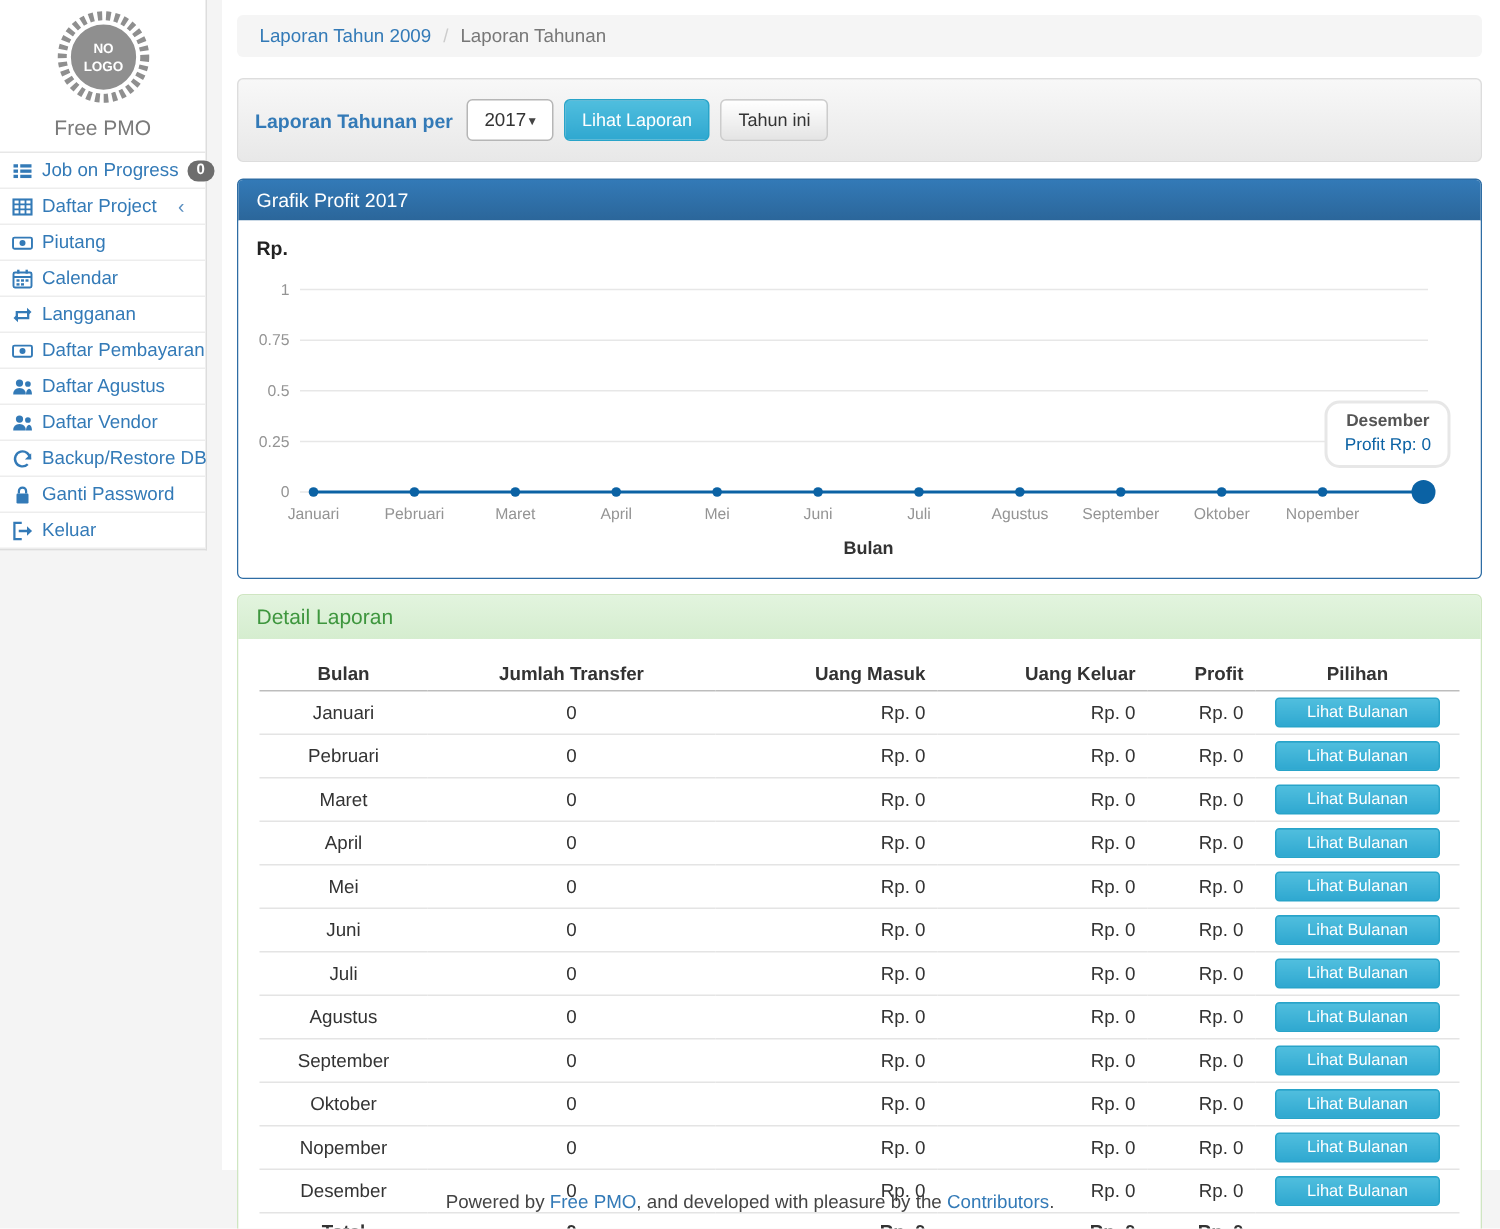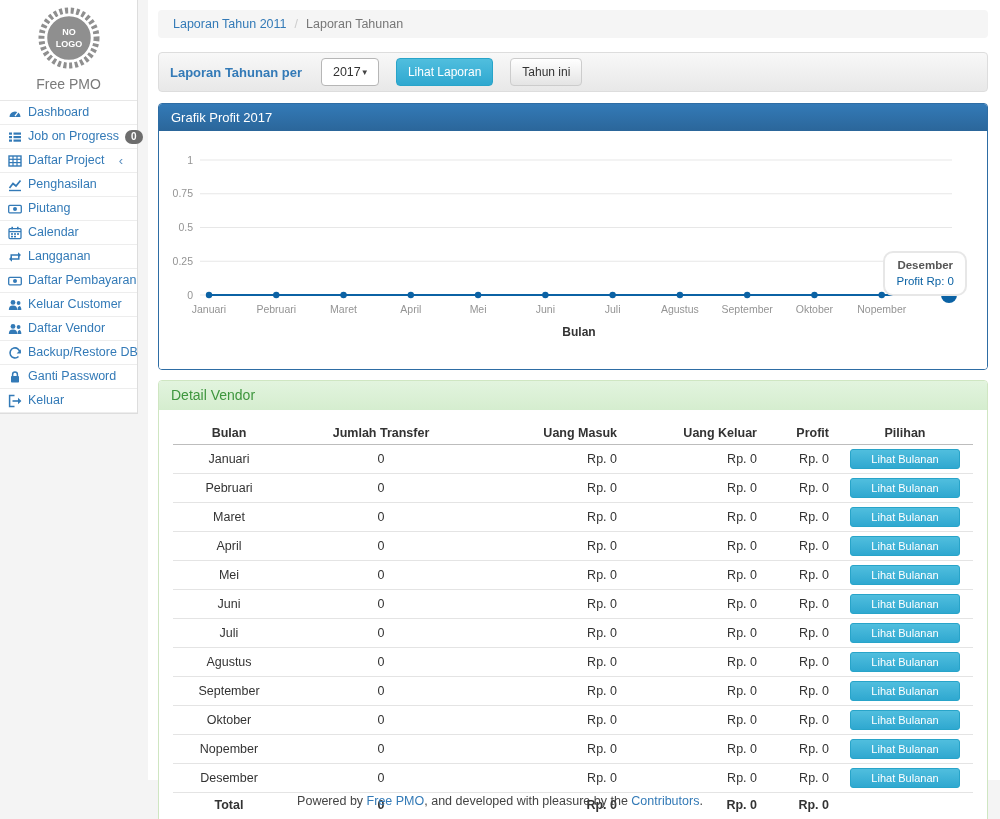--- a/index.html
+++ b/index.html
@@ -18,21 +18,21 @@
   .menu .chev{margin-left:auto;margin-right:7px;color:#5b8fc0;font-size:13px;line-height:12px}
 
   
   .main{position:absolute;left:148px;top:0;width:852px;height:780px;background:#fff;padding:0 12px 0 10px}
 
   .breadcrumb{margin-top:10px;height:28px;background:#f5f5f5;border-radius:4px;display:flex;align-items:center;padding:0 15px;font-size:12.5px}
   .breadcrumb a{color:#337ab7}
   .crumb-sep{color:#ccc;margin:0 8px}
   .crumb-current{color:#777}
 
-  .filter-panel{margin-top:14px;height:40px;border:1px solid #ddd;border-radius:4px;background:linear-gradient(#f8f8f8,#e8e8e8);display:flex;align-items:center;padding:0 11px;gap:17px}
+  .filter-panel{margin-top:14px;height:56px;border:1px solid #ddd;border-radius:4px;background:linear-gradient(#f8f8f8,#e8e8e8);display:flex;align-items:center;padding:0 11px;gap:7px}
   .filter-label{color:#337ab7;font-weight:bold;font-size:13px;margin-right:2px}
   .select-box{background:#fff;border:1px solid #b6b6b6;border-radius:4px;height:28px;width:58px;display:flex;align-items:center;justify-content:space-between;padding:0 11px;font-size:12.5px;color:#333;cursor:pointer}
   .caret{font-size:8px;color:#444}
   .btn{height:28px;border-radius:4px;font-size:12px;display:inline-flex;align-items:center;padding:13px 11px;cursor:pointer}
   .btn-info{background:linear-gradient(#50bede,#2fa8d0);border:1px solid #28a4c9;color:#fff}
   .btn-default{background:linear-gradient(#fff,#e4e4e4);border:1px solid #ccc;color:#333}
 
   
   .chart-panel{margin-top:11px;border:1px solid #2e6da4;border-radius:4px}
   .chart-panel .heading{background:linear-gradient(#337ab7,#2b669a);color:#fff;font-size:13px;height:27px;padding:6px 12px;border-radius:3px 3px 0 0}
@@ -75,29 +75,20 @@
       <circle cx="31" cy="31" r="23" fill="#8f8f8f" stroke="#fff" stroke-width="2.5"></circle>
       <text x="31" y="28" text-anchor="middle" font-size="9" font-weight="bold" fill="#fff" font-family="Liberation Sans, sans-serif">NO</text>
       <text x="31" y="40" text-anchor="middle" font-size="9" font-weight="bold" fill="#fff" font-family="Liberation Sans, sans-serif">LOGO</text>
     </svg>
     <div class="brand">Free PMO</div>
   </div>
   <ul class="menu" id="sidebar-menu">
       <li>
         <span class="icn">
           <svg width="14" height="14" viewBox="0 0 14 14">
-            <path d="M1.5 11 A5.5 5.5 0 0 1 12.5 11 Z" fill="#337ab7"></path>
-            <line x1="7" y1="10.2" x2="10" y2="6.2" stroke="#fff" stroke-width="1.2"></line>
-          </svg>
-        </span>
-        <span>Dashboard</span>
-      </li>
-      <li>
-        <span class="icn">
-          <svg width="14" height="14" viewBox="0 0 14 14">
             <g fill="#337ab7">
               <rect x="1" y="2.5" width="3" height="2.2"></rect>
               <rect x="5.5" y="2.5" width="7.5" height="2.2"></rect>
               <rect x="1" y="6" width="3" height="2.2"></rect>
               <rect x="5.5" y="6" width="7.5" height="2.2"></rect>
               <rect x="1" y="9.5" width="3" height="2.2"></rect>
               <rect x="5.5" y="9.5" width="7.5" height="2.2"></rect>
             </g>
           </svg>
         </span>
@@ -109,29 +100,20 @@
           <svg width="14" height="14" viewBox="0 0 14 14">
             <rect x="1" y="2" width="12" height="10" fill="none" stroke="#337ab7" stroke-width="1.4"></rect>
             <line x1="1" y1="5.3" x2="13" y2="5.3" stroke="#337ab7" stroke-width="1.2"></line>
             <line x1="1" y1="8.6" x2="13" y2="8.6" stroke="#337ab7" stroke-width="1.2"></line>
             <line x1="5" y1="2" x2="5" y2="12" stroke="#337ab7" stroke-width="1.2"></line>
             <line x1="9" y1="2" x2="9" y2="12" stroke="#337ab7" stroke-width="1.2"></line>
           </svg>
         </span>
         <span>Daftar Project</span>
         <span class="chev">‹</span>
-      </li>
-      <li>
-        <span class="icn">
-          <svg width="14" height="14" viewBox="0 0 14 14">
-            <polyline points="1,12.5 13,12.5" stroke="#337ab7" stroke-width="1.4" fill="none"></polyline>
-            <polyline points="1.5,10 5,5.5 8,8 12.5,2.5" stroke="#337ab7" stroke-width="1.7" fill="none"></polyline>
-          </svg>
-        </span>
-        <span>Penghasilan</span>
       </li>
       <li>
         <span class="icn">
           <svg width="14" height="14" viewBox="0 0 14 14">
             <rect x="0.7" y="3.4" width="12.6" height="7.4" rx="1" fill="none" stroke="#337ab7" stroke-width="1.3"></rect>
             <circle cx="7" cy="7" r="2" fill="#337ab7"></circle>
           </svg>
         </span>
         <span>Piutang</span>
       </li>
@@ -179,21 +161,21 @@
         <span class="icn">
           <svg width="14" height="14" viewBox="0 0 14 14">
             <g fill="#337ab7">
               <circle cx="5" cy="4.4" r="2.4"></circle>
               <path d="M0.8 12 q0 -4.4 4.2 -4.4 q4.2 0 4.2 4.4 Z"></path>
               <circle cx="10.6" cy="5" r="1.9"></circle>
               <path d="M9.3 12 q0.2 -3.4 2 -3.9 q2 0.3 2 3.9 Z"></path>
             </g>
           </svg>
         </span>
-        <span>Keluar Customer</span>
+        <span>Daftar Agustus</span>
       </li>
       <li>
         <span class="icn">
           <svg width="14" height="14" viewBox="0 0 14 14">
             <g fill="#337ab7">
               <circle cx="5" cy="4.4" r="2.4"></circle>
               <path d="M0.8 12 q0 -4.4 4.2 -4.4 q4.2 0 4.2 4.4 Z"></path>
               <circle cx="10.6" cy="5" r="1.9"></circle>
               <path d="M9.3 12 q0.2 -3.4 2 -3.9 q2 0.3 2 3.9 Z"></path>
             </g>
@@ -230,38 +212,39 @@
           </svg>
         </span>
         <span>Keluar</span>
       </li>
     </ul>
 </div>
 
 <div class="main">
 
   <div class="breadcrumb">
-    <a href="#">Laporan Tahun 2011</a>
+    <a href="#">Laporan Tahun 2009</a>
     <span class="crumb-sep">/</span>
     <span class="crumb-current">Laporan Tahunan</span>
   </div>
 
   <div class="filter-panel">
     <span class="filter-label">Laporan Tahunan per</span>
     <div class="select-box">
       <span>2017</span>
       <span class="caret">▼</span>
     </div>
     <button class="btn btn-info">Lihat Laporan</button>
     <button class="btn btn-default">Tahun ini</button>
   </div>
 
   <div class="chart-panel">
     <div class="heading">Grafik Profit 2017</div>
     <div class="chart-body">
+      <div class="y-unit">Rp.</div>
       <svg id="profit-chart" class="chart-svg" width="806" height="204" viewBox="0 0 806 204">
           <line x1="29" x2="781" y1="153" y2="153" stroke="#e7e7e7" stroke-width="1"></line>
           <text x="22" y="156.5" text-anchor="end" font-size="10.5" fill="#949494">0</text>
           <line x1="29" x2="781" y1="119.25" y2="119.25" stroke="#e7e7e7" stroke-width="1"></line>
           <text x="22" y="122.75" text-anchor="end" font-size="10.5" fill="#949494">0.25</text>
           <line x1="29" x2="781" y1="85.5" y2="85.5" stroke="#e7e7e7" stroke-width="1"></line>
           <text x="22" y="89" text-anchor="end" font-size="10.5" fill="#949494">0.5</text>
           <line x1="29" x2="781" y1="51.75" y2="51.75" stroke="#e7e7e7" stroke-width="1"></line>
           <text x="22" y="55.25" text-anchor="end" font-size="10.5" fill="#949494">0.75</text>
           <line x1="29" x2="781" y1="18" y2="18" stroke="#e7e7e7" stroke-width="1"></line>
@@ -293,21 +276,21 @@
           <text x="408" y="194" text-anchor="middle" font-size="12" font-weight="bold" fill="#333">Bulan</text>
         </svg>
       <div class="chart-tooltip">
         <div class="tt-title">Desember</div>
         <div class="tt-value">Profit Rp: 0</div>
       </div>
     </div>
   </div>
 
   <div class="detail-panel">
-    <div class="heading">Detail Vendor</div>
+    <div class="heading">Detail Laporan</div>
     <div class="detail-body">
       <table>
         <thead>
             <tr id="table-head-row">
               <th>Bulan</th>
               <th>Jumlah Transfer</th>
               <th>Uang Masuk</th>
               <th>Uang Keluar</th>
               <th>Profit</th>
               <th>Pilihan</th>

